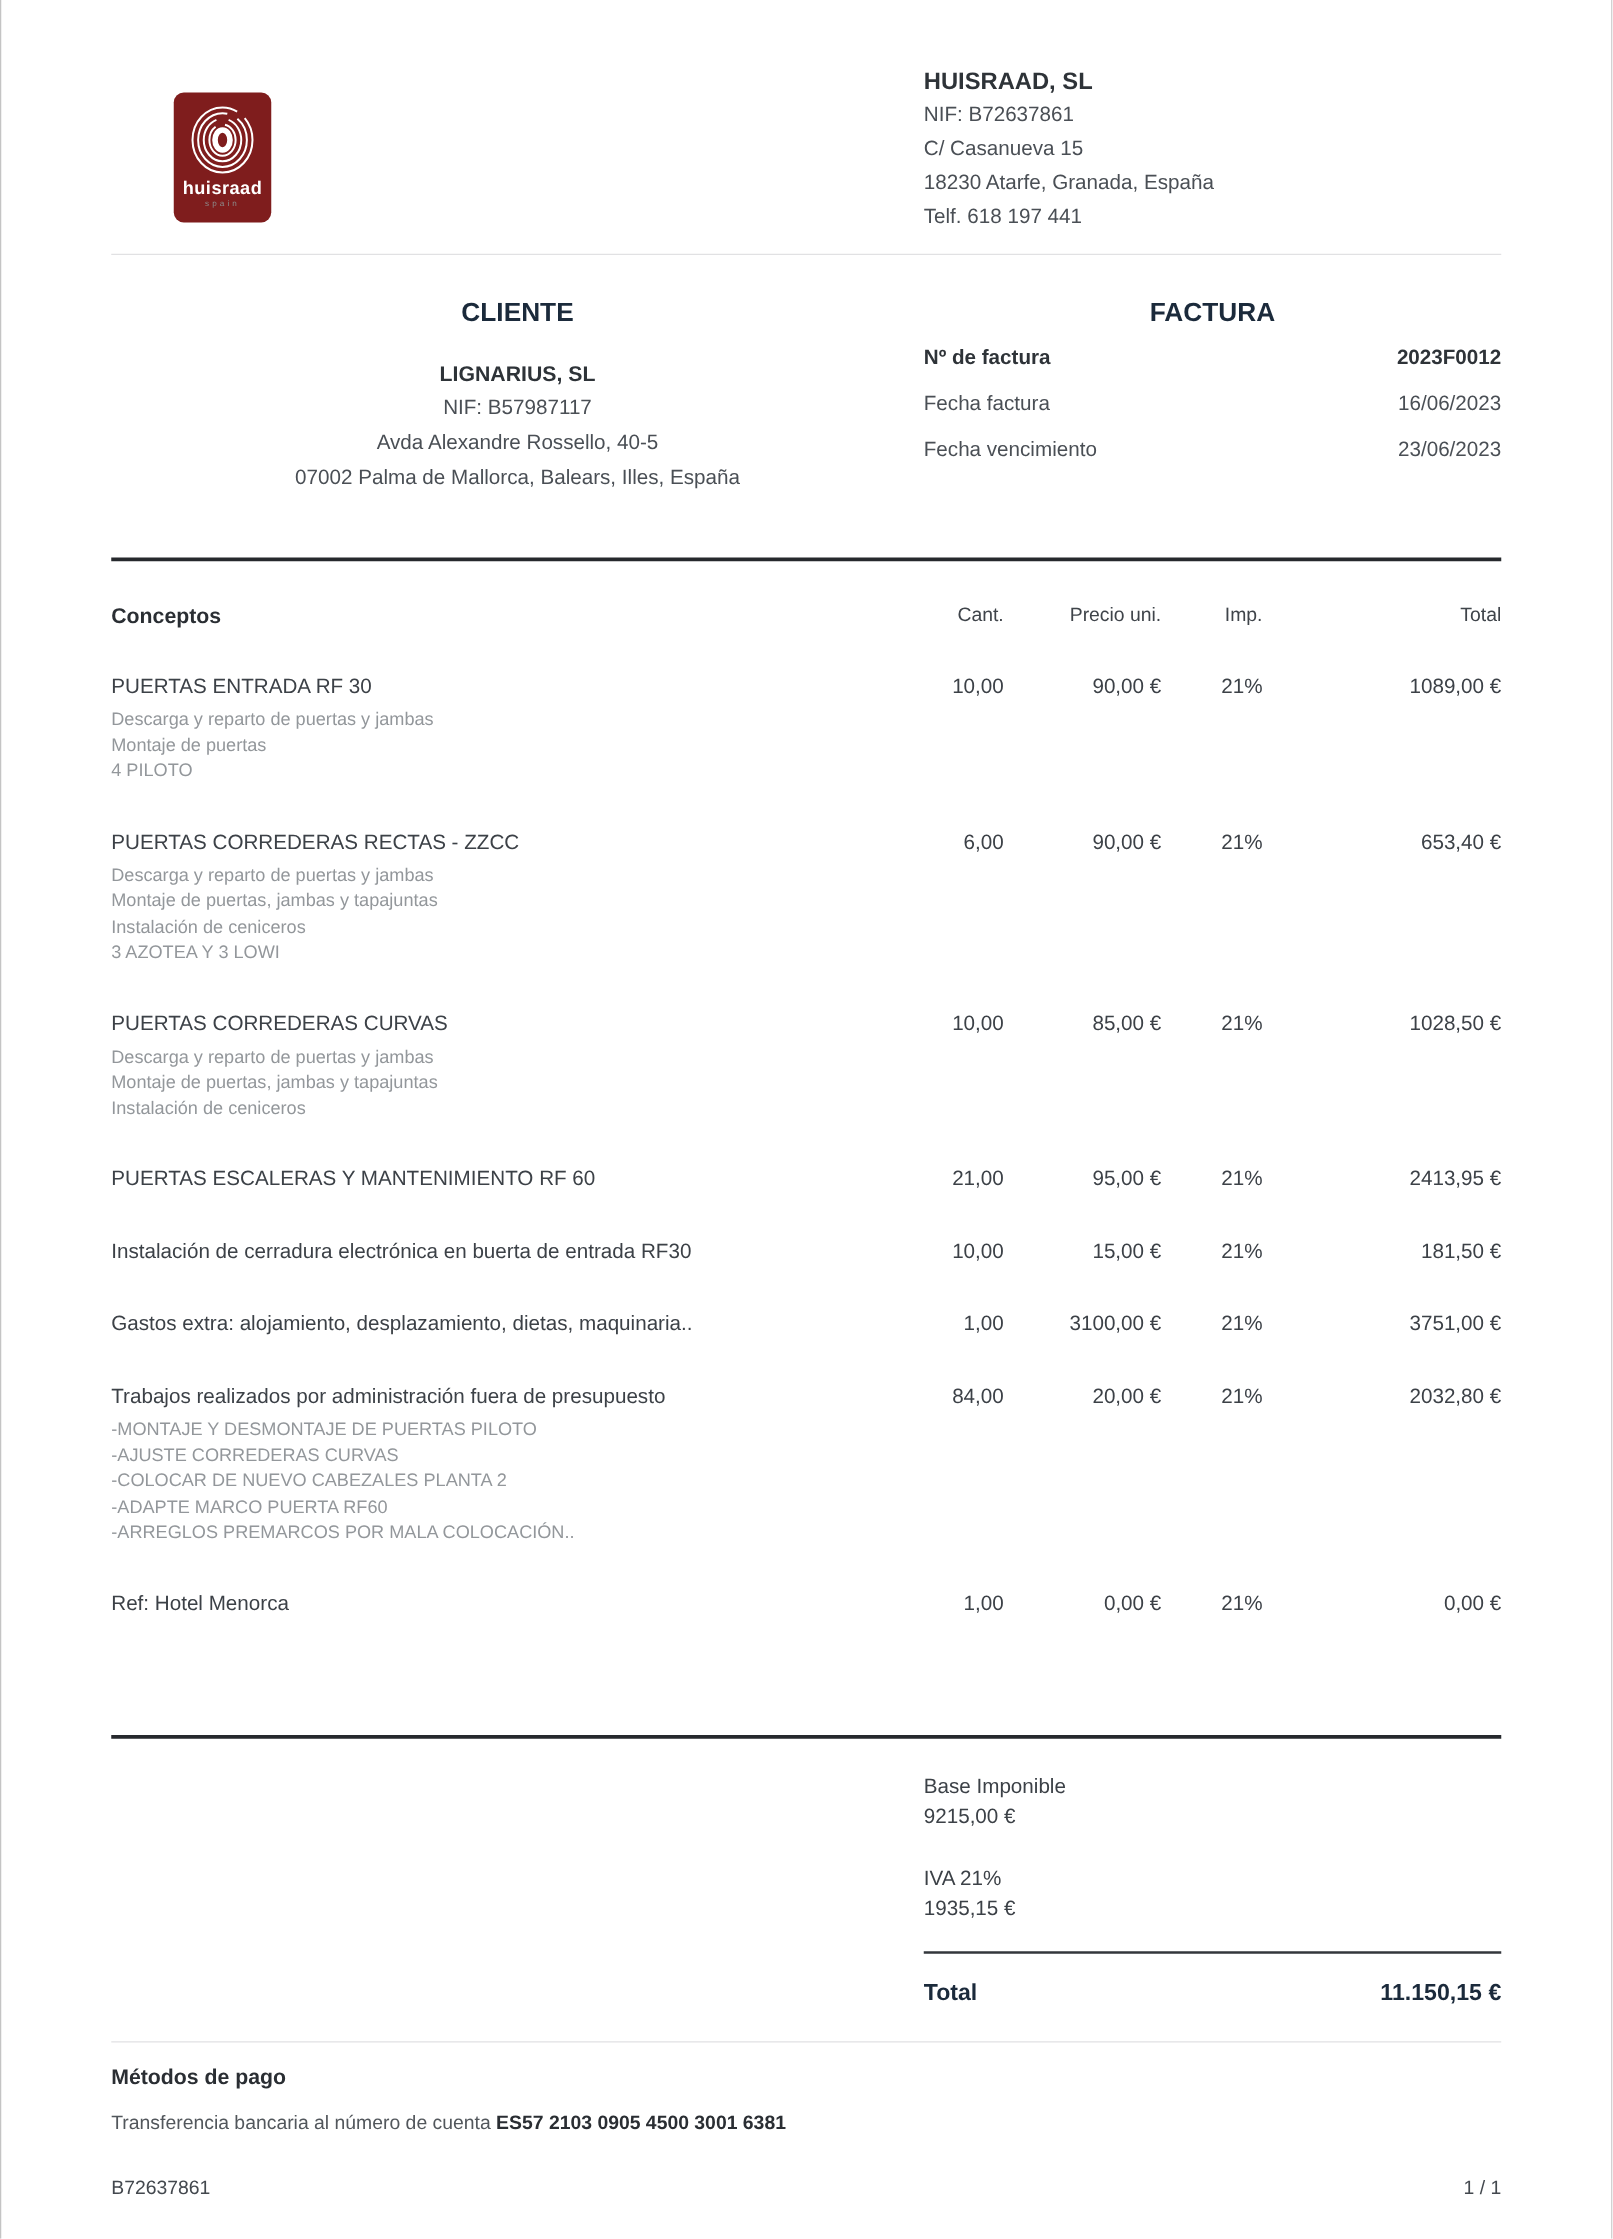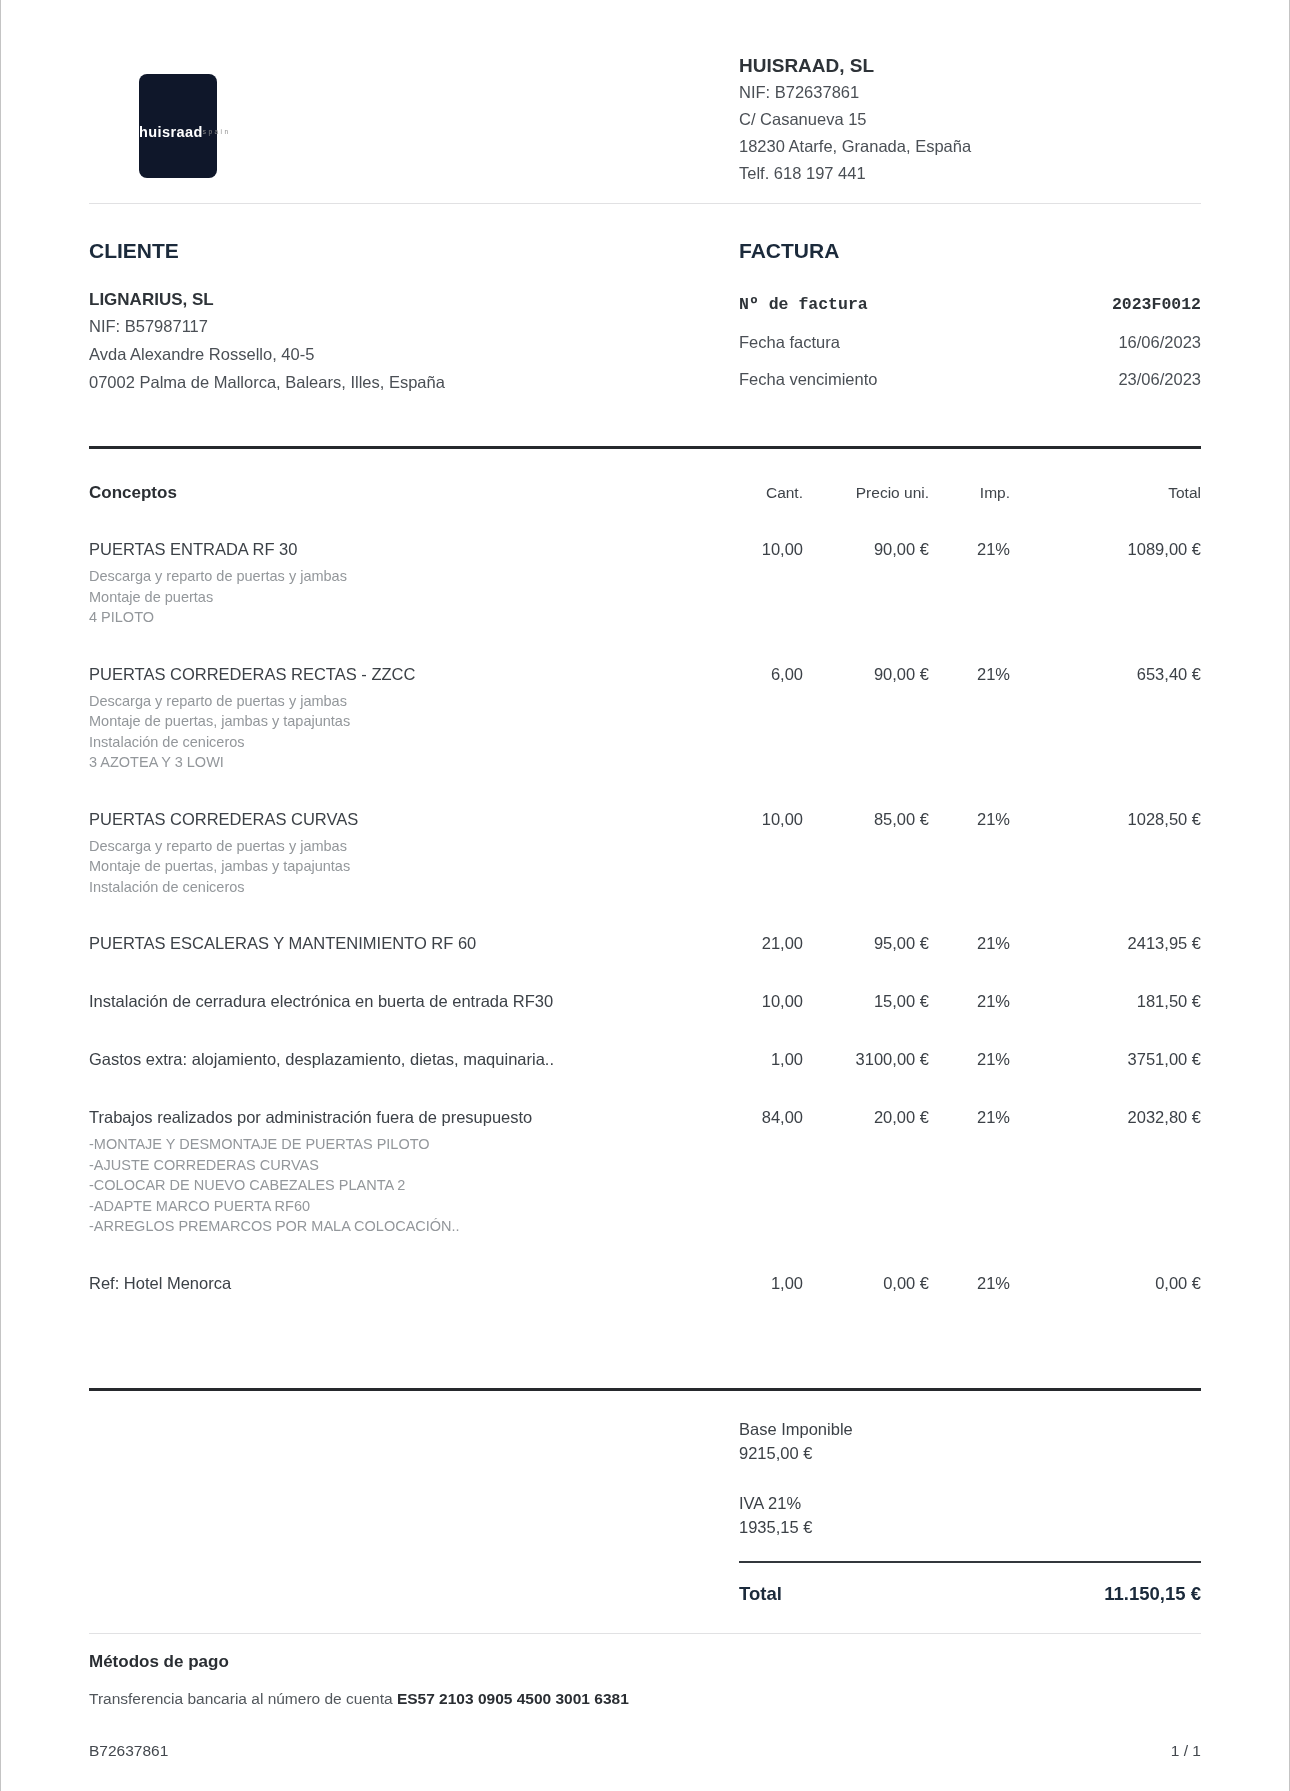--- a/index.html
+++ b/index.html
@@ -8,41 +8,41 @@
   .sheet{
     width:1290px; height:1791px; margin:0 auto;
     border-left:1px solid #c4c4c4; border-right:1px solid #c4c4c4;
     padding:0 88px; display:flex; flex-direction:column; overflow:hidden;
     background:#fff;
   }
   
   .header{ margin-top:52px; display:grid; grid-template-columns:650px 1fr; }
   .logo{
     margin-left:50px; margin-top:22px; width:78px; height:104px;
-    background:#0f172a; border-radius:8px; display:flex; 
+    background:#7f1d1d; border-radius:8px; display:flex; flex-direction:column;
     align-items:center; justify-content:flex-start; padding-top:9px;
   }
   .logo svg{ display:block; }
   .logo-brand{ color:#ffffff; font-size:14.5px; font-weight:bold; letter-spacing:.4px; margin-top:2px; }
   .logo-sub{ color:#8d8d8d; font-size:6.5px; letter-spacing:2.5px; margin-top:1px; }
   .company{ font-size:16.5px; line-height:27px; color:#4a4f55; }
   .company-name{ font-size:19px; font-weight:bold; color:#2e3338; line-height:27px; }
   
   .rule-light{ border:none; border-top:1px solid #e1e1e3; margin-top:16px; width:100%; }
   .rule-dark{ height:3px; background:#26292d; }
   .rule-dark.table-top{ margin-top:50px; }
   .rule-dark.totals-top{ margin-top:88px; }
   
-  .parties{ margin-top:34px; display:grid; grid-template-columns:650px 1fr; }
+  .parties{ margin-top:34px; display:grid; grid-template-columns:650px 1fr;text-align:center; }
   .section-heading{ font-size:21px; font-weight:bold; color:var(--accent,#1b2a3b); line-height:26px; }
   .client-name{ margin-top:24px; font-size:17px; font-weight:bold; color:#2e3338; line-height:24px; }
   .client-line{ font-size:16.5px; line-height:28px; color:#4a4f55; }
   .invoice-col{ padding-left:0; }
   .inv-row{ display:flex; justify-content:space-between; font-size:16.5px; line-height:24px; margin-top:13px; color:#4a4f55; }
-  .inv-row.first{ margin-top:29px;font-family:Liberation Mono, monospace; }
+  .inv-row.first{ margin-top:10px; }
   .inv-row.strong span{ font-weight:bold; color:#2e3338; }
   
   .table{ margin-top:34px; }
   .row{ display:grid; grid-template-columns:1fr 100px 120px 75px 185px; column-gap:6px; }
   .c-num{ text-align:right; white-space:nowrap; }
   .thead{ font-size:15.5px; color:#3f444a; line-height:20px; }
   .thead .c-concept{ font-weight:bold; font-size:17px; color:#2a2e33; }
   .item{ margin-top:34px; }
   .item .row{ font-size:16.5px; line-height:24px; color:#3c4147; }
   .desc{ margin-top:5px; }

